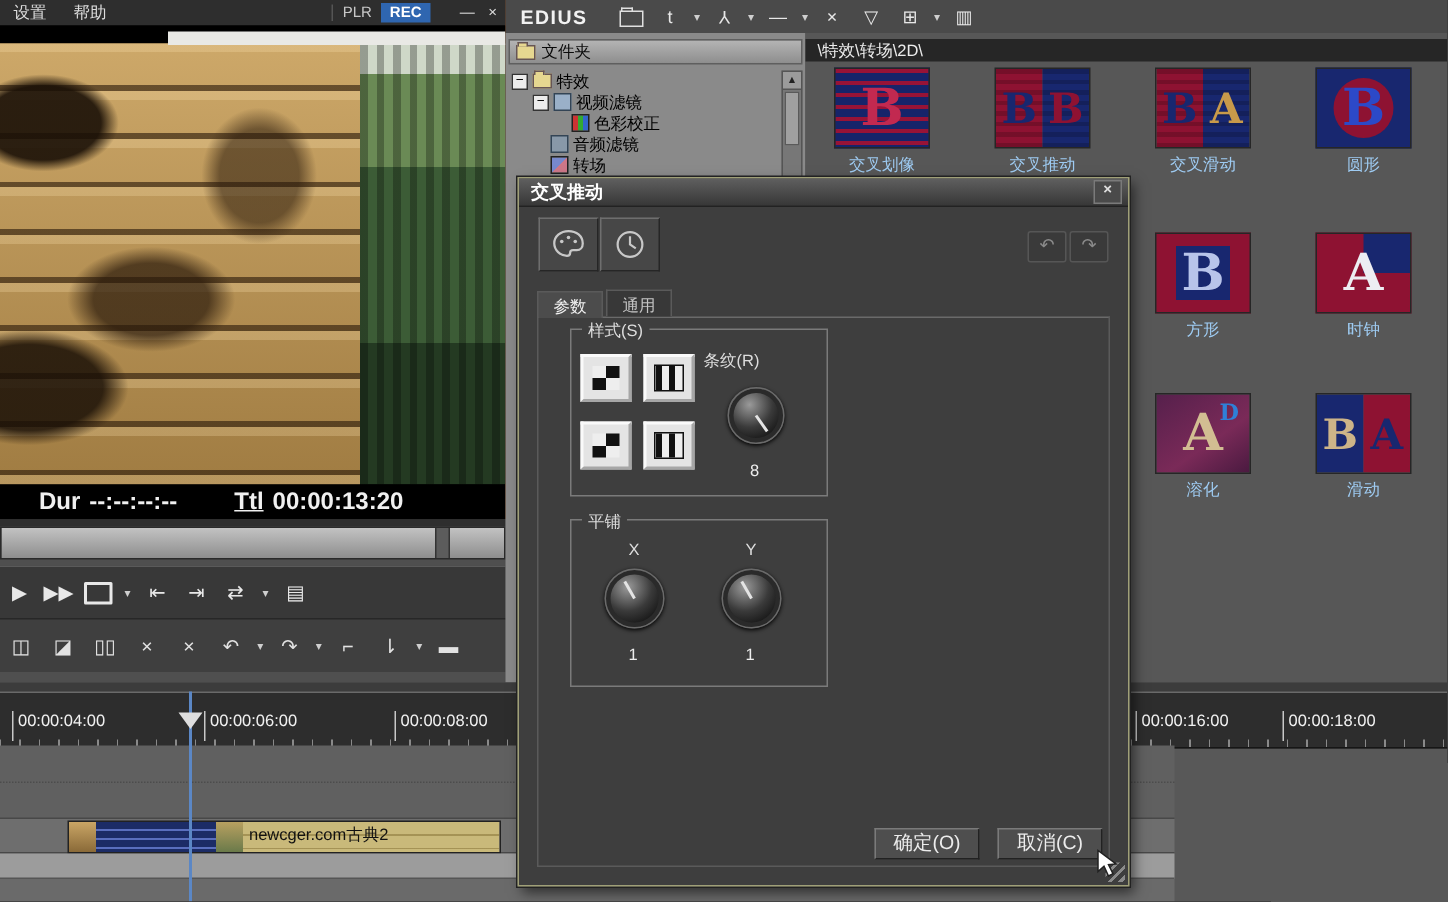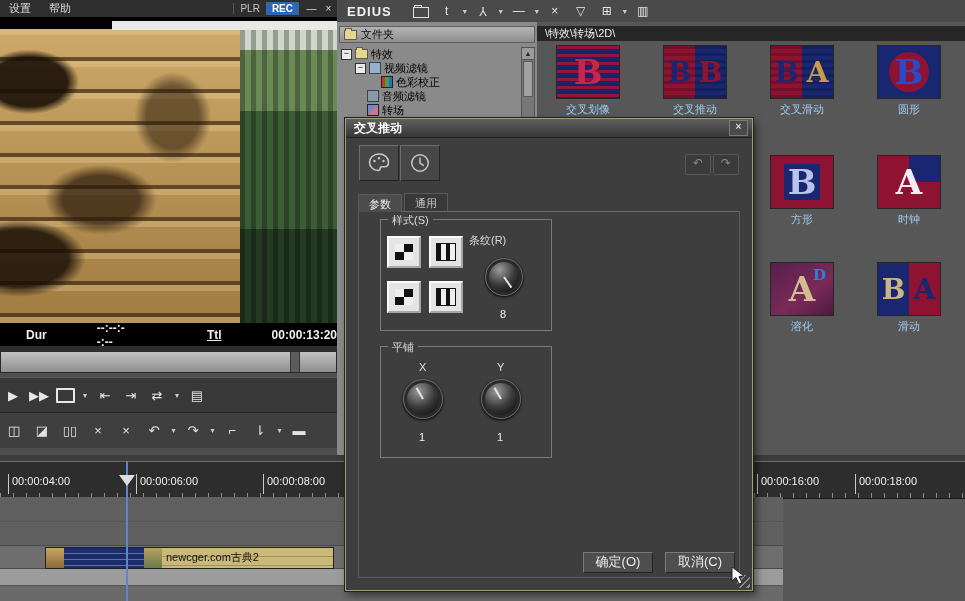--- a/index.html
+++ b/index.html
@@ -4,39 +4,39 @@
 <style>
   html,body{margin:0;padding:0;background:#333;}
   .app{position:relative;width:965px;height:601px;background:#4f4f4f;overflow:hidden;
        font-family:"Liberation Sans","DejaVu Sans",sans-serif;font-size:11px;color:#111;}
   
   .preview{position:absolute;left:0;top:0;width:337px;height:346px;background:#000;border-right:5px solid #f97316;}
   .pv-titlebar{height:17px;background:#2e2e2e;color:#ddd;display:flex;align-items:center;font-size:11px;}
   .pv-menu{padding:0 9px;cursor:default;}
   .pv-sp{flex:1;}
   .pv-plr{color:#c8c8c8;font-size:10px;padding:0 6px;border-left:1px solid #555;}
-  .pv-rec{color:#fff;background:#2f66b0;font-size:10px;font-weight:bold;padding:1px 6px;margin-right:4px;}
+  .pv-rec{color:#fff;background:#2f66b0;font-size:10px;font-weight:bold;padding:1px 6px;margin-right:16px;}
   .pv-win{width:17px;text-align:center;color:#ddd;font-size:10px;}
   .pv-video{position:absolute;left:0;top:17px;width:337px;height:306px;background:#000;overflow:hidden;}
   .wood{position:absolute;left:0;top:12px;width:240px;height:294px;
     background-color:#b8945a;
     background-image:
       radial-gradient(ellipse 70px 45px at 12% 18%, rgba(25,15,6,.9) 0 55%, transparent 72%),
       radial-gradient(ellipse 95px 55px at 8% 78%, rgba(25,15,6,.85) 0 52%, transparent 70%),
       radial-gradient(ellipse 80px 50px at 42% 58%, rgba(40,24,10,.7) 0 48%, transparent 70%),
       radial-gradient(ellipse 55px 65px at 72% 30%, rgba(40,24,10,.55) 0 48%, transparent 70%),
       repeating-linear-gradient(180deg, rgba(255,230,180,.25) 0 6px, rgba(0,0,0,0) 6px 28px, rgba(50,32,14,.65) 28px 32px),
       linear-gradient(180deg,#cda869,#a07c42);}
   .forest{position:absolute;right:0;top:12px;width:97px;height:294px;
     background-image:
       repeating-linear-gradient(90deg, rgba(0,0,0,.28) 0 5px, rgba(0,0,0,0) 5px 11px),
       linear-gradient(180deg,#cfd8c8 0 7%,#6a8a55 7% 28%,#3c5c36 28% 68%,#243a22 68%);}
   .white-strip{position:absolute;top:4px;left:112px;right:0;height:9px;background:#e9e9e5;}
   .pv-info{position:absolute;left:0;top:323px;width:337px;height:23px;background:#000;color:#f0f0f0;
-    display:flex;align-items:center;font-size:12px;font-weight:bold;gap:44px;}
+    display:flex;align-items:center;font-size:16px;font-weight:bold;}
   .pv-info .lb{margin-left:26px;margin-right:6px;}
   .pv-info .lb2{margin-left:38px;margin-right:6px;text-decoration:underline;}
   .under-strip{position:absolute;left:0;top:346px;width:337px;height:5px;background:#2e2e2e;}
   
   .scrub{position:absolute;left:0;top:351px;width:335px;height:20px;background:linear-gradient(180deg,#c2c2c2,#8e8e8e);
     border:1px solid #2a2a2a;}
   .scrub-pos{position:absolute;left:289px;top:0;width:8px;height:100%;background:#5c5c5c;border-left:1px solid #333;border-right:1px solid #333;}
   
   .transport{position:absolute;left:0;top:377px;width:337px;height:34px;background:#383838;border-top:1px solid #5a5a5a;
     display:flex;align-items:center;color:#e8e8e8;}

